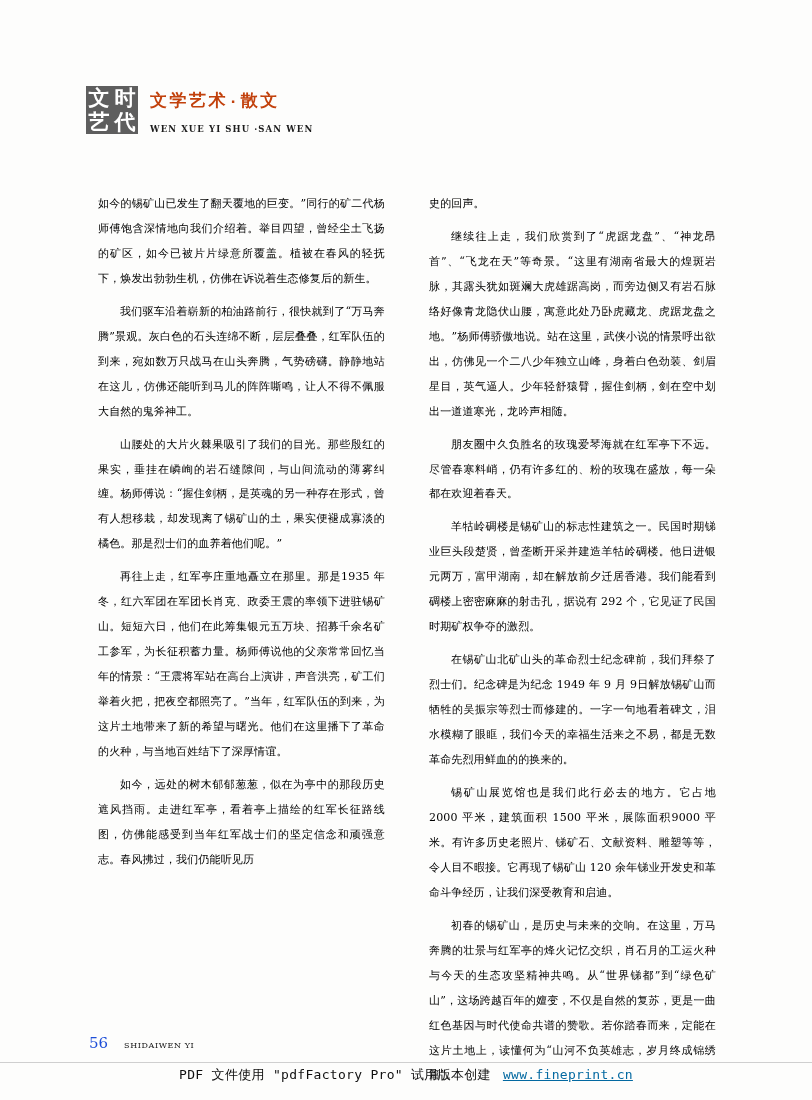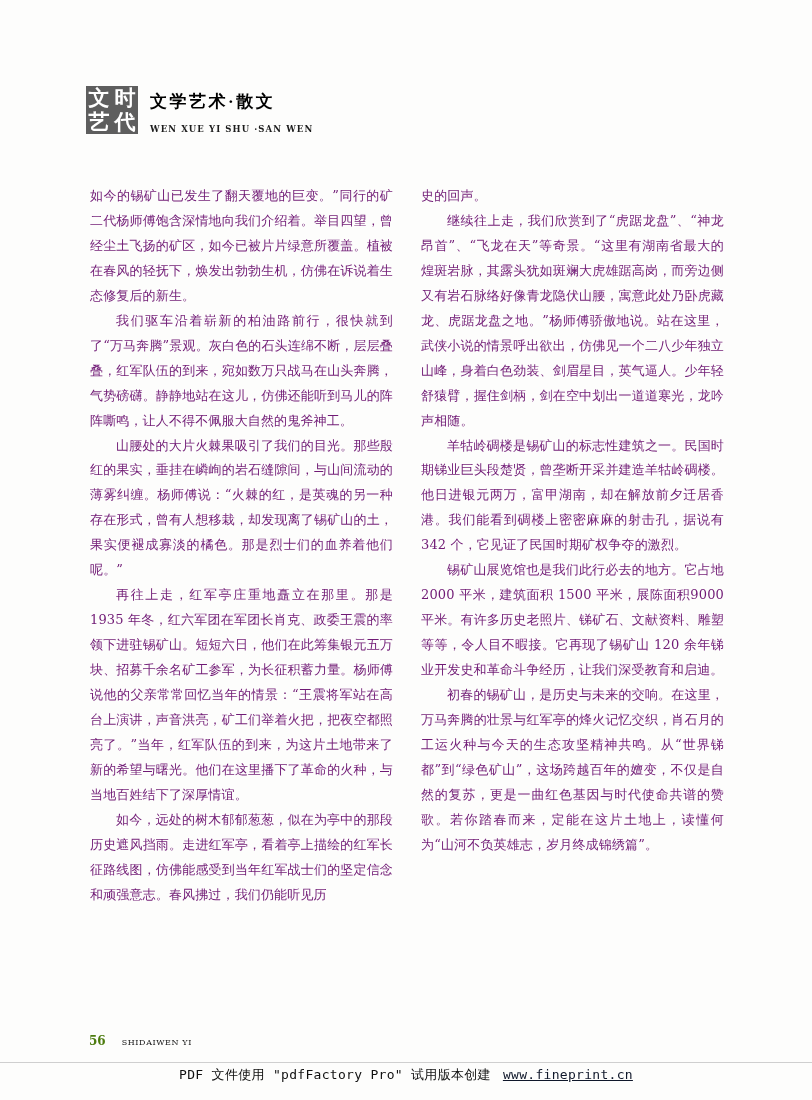--- a/index.html
+++ b/index.html
@@ -52,25 +52,25 @@
   .logo-mark .lg-1 { grid-column: 1; grid-row: 1; }
   .logo-mark .lg-2 { grid-column: 2; grid-row: 1; }
   .logo-mark .lg-3 { grid-column: 1; grid-row: 2; }
   .logo-mark .lg-4 { grid-column: 2; grid-row: 2; }
 
   .masthead-text {
     margin-left: 12px;
     padding-top: 6px;
   }
   .masthead-cn {
-    font-family: Liberation Serif, serif;
+    font-family: Liberation Mono, monospace;
     font-weight: 700;
     font-size: 17px;
     letter-spacing: 2.5px;
-    color: #000000;
+    color: #c2410c;
     line-height: 20px;
   }
   .masthead-py {
     font-family: "DejaVu Serif", "Liberation Serif", serif;
     font-weight: 700;
     font-size: 8.5px;
     letter-spacing: 1.1px;
     color: #1c1c1c;
     margin-top: 12px;
     line-height: 10px;
@@ -82,45 +82,45 @@
     left: 90px;
     top: 184px;
     width: 635px;
     display: flex;
     gap: 28px;
   }
   .col {
     width: 303px;
   }
   .col p {
-    margin: 0;
-    font-family: "DejaVu Serif", "Liberation Serif", serif;
-    font-size: 13px;
+    margin: 8px;
+    font-family: "DejaVu Serif", "Liberation Serif", serif;
+    font-size: 11px;
     line-height: 24.95px;
     text-align: justify;
     text-justify: inter-character;
     text-indent: 2em;
-    color: #701a75;
+    color: #000000;
     letter-spacing: 0.15px;
   }
   .col p.no-indent { text-indent: 0; }
 
   
   .folio {
     position: absolute;
     left: 89px;
     top: 1034px;
     display: flex;
     align-items: baseline;
   }
   .folio-num {
     font-family: "DejaVu Serif", "Liberation Serif", serif;
-    font-weight: 700;
-    font-size: 12px;
-    color: #4d7c0f;
+    font-weight: 400;
+    font-size: 15px;
+    color: #1d4ed8;
   }
   .folio-label {
     font-family: "DejaVu Serif", "Liberation Serif", serif;
     font-weight: 400;
     font-size: 8px;
     letter-spacing: 0.6px;
     color: #141414;
     margin-left: 16px;
   }
 
@@ -138,21 +138,21 @@
     right: 0;
     top: 1066px;
     text-align: center;
     font-family: "DejaVu Sans Mono", "Liberation Mono", monospace;
     font-size: 13px;
     color: #101010;
     letter-spacing: 0.3px;
     white-space: nowrap;
   }
   .watermark .wm-link {
-    color: #0f172a;
+    color: #0369a1;
     text-decoration: underline;
     margin-left: 8px;
   }
   .watermark .wm-seg { margin-right: 4px; }
 </style>
 </head>
 <body>
 
 <div class="page">
 
@@ -167,29 +167,31 @@
       <div class="masthead-cn">文学艺术·散文</div>
       <div class="masthead-py">WEN XUE YI SHU ·SAN WEN</div>
     </div>
   </div>
 
   <div class="columns">
 
     <div class="col">
       <p class="no-indent">如今的锡矿山已发生了翻天覆地的巨变。”同行的矿二代杨师傅饱含深情地向我们介绍着。举目四望，曾经尘土飞扬的矿区，如今已被片片绿意所覆盖。植被在春风的轻抚下，焕发出勃勃生机，仿佛在诉说着生态修复后的新生。</p>
       <p>我们驱车沿着崭新的柏油路前行，很快就到了“万马奔腾”景观。灰白色的石头连绵不断，层层叠叠，红军队伍的到来，宛如数万只战马在山头奔腾，气势磅礴。静静地站在这儿，仿佛还能听到马儿的阵阵嘶鸣，让人不得不佩服大自然的鬼斧神工。</p>
-      <p>山腰处的大片火棘果吸引了我们的目光。那些殷红的果实，垂挂在嶙峋的岩石缝隙间，与山间流动的薄雾纠缠。杨师傅说：“火棘的红，是英魂的另一种存在形式，曾有人想移栽，却发现离了锡矿山的土，果实便褪成寡淡的橘色。那是烈士们的血养着他们呢。”</p>
+      <p>山腰处的大片火棘果吸引了我们的目光。那些殷红的果实，垂挂在嶙峋的岩石缝隙间，与山间流动的薄雾纠缠。杨师傅说：“握住剑柄，是英魂的另一种存在形式，曾有人想移栽，却发现离了锡矿山的土，果实便褪成寡淡的橘色。那是烈士们的血养着他们呢。”</p>
       <p>再往上走，红军亭庄重地矗立在那里。那是1935 年冬，红六军团在军团长肖克、政委王震的率领下进驻锡矿山。短短六日，他们在此筹集银元五万块、招募千余名矿工参军，为长征积蓄力量。杨师傅说他的父亲常常回忆当年的情景：“王震将军站在高台上演讲，声音洪亮，矿工们举着火把，把夜空都照亮了。”当年，红军队伍的到来，为这片土地带来了新的希望与曙光。他们在这里播下了革命的火种，与当地百姓结下了深厚情谊。</p>
       <p>如今，远处的树木郁郁葱葱，似在为亭中的那段历史遮风挡雨。走进红军亭，看着亭上描绘的红军长征路线图，仿佛能感受到当年红军战士们的坚定信念和顽强意志。春风拂过，我们仍能听见历</p>
     </div>
 
     <div class="col">
       <p class="no-indent">史的回声。</p>
       <p>继续往上走，我们欣赏到了“虎踞龙盘”、“神龙昂首”、“飞龙在天”等奇景。“这里有湖南省最大的煌斑岩脉，其露头犹如斑斓大虎雄踞高岗，而旁边侧又有岩石脉络好像青龙隐伏山腰，寓意此处乃卧虎藏龙、虎踞龙盘之地。”杨师傅骄傲地说。站在这里，武侠小说的情景呼出欲出，仿佛见一个二八少年独立山峰，身着白色劲装、剑眉星目，英气逼人。少年轻舒猿臂，握住剑柄，剑在空中划出一道道寒光，龙吟声相随。</p>
-      <p>羊牯岭碉楼是锡矿山的标志性建筑之一。民国时期锑业巨头段楚贤，曾垄断开采并建造羊牯岭碉楼。他日进银元两万，富甲湖南，却在解放前夕迁居香港。我们能看到碉楼上密密麻麻的射击孔，据说有 342 个，它见证了民国时期矿权争夺的激烈。</p>
+      <p>朋友圈中久负胜名的玫瑰爱琴海就在红军亭下不远。尽管春寒料峭，仍有许多红的、粉的玫瑰在盛放，每一朵都在欢迎着春天。</p>
+      <p>羊牯岭碉楼是锡矿山的标志性建筑之一。民国时期锑业巨头段楚贤，曾垄断开采并建造羊牯岭碉楼。他日进银元两万，富甲湖南，却在解放前夕迁居香港。我们能看到碉楼上密密麻麻的射击孔，据说有 292 个，它见证了民国时期矿权争夺的激烈。</p>
+      <p>在锡矿山北矿山头的革命烈士纪念碑前，我们拜祭了烈士们。纪念碑是为纪念 1949 年 9 月 9日解放锡矿山而牺牲的吴振宗等烈士而修建的。一字一句地看着碑文，泪水模糊了眼眶，我们今天的幸福生活来之不易，都是无数革命先烈用鲜血的的换来的。</p>
       <p>锡矿山展览馆也是我们此行必去的地方。它占地 2000 平米，建筑面积 1500 平米，展陈面积9000 平米。有许多历史老照片、锑矿石、文献资料、雕塑等等，令人目不暇接。它再现了锡矿山 120 余年锑业开发史和革命斗争经历，让我们深受教育和启迪。</p>
       <p>初春的锡矿山，是历史与未来的交响。在这里，万马奔腾的壮景与红军亭的烽火记忆交织，肖石月的工运火种与今天的生态攻坚精神共鸣。从“世界锑都”到“绿色矿山”，这场跨越百年的嬗变，不仅是自然的复苏，更是一曲红色基因与时代使命共谱的赞歌。若你踏春而来，定能在这片土地上，读懂何为“山河不负英雄志，岁月终成锦绣篇”。</p>
     </div>
 
   </div>
 
   <div class="folio">
     <span class="folio-num">56</span>
     <span class="folio-label">SHIDAIWEN YI</span>
   </div>

